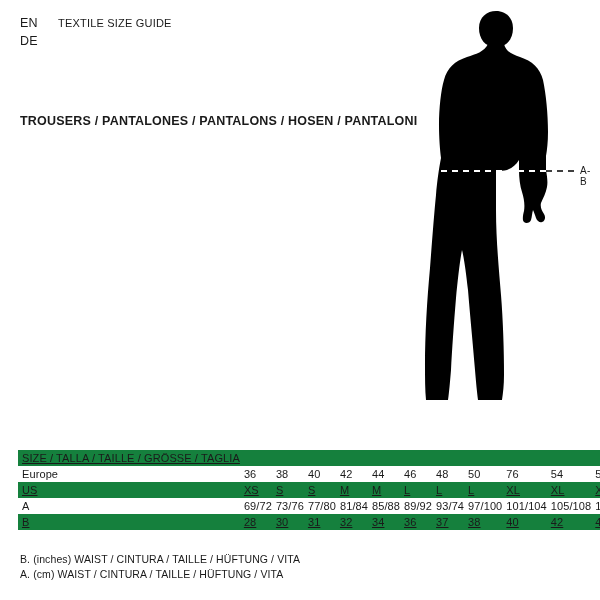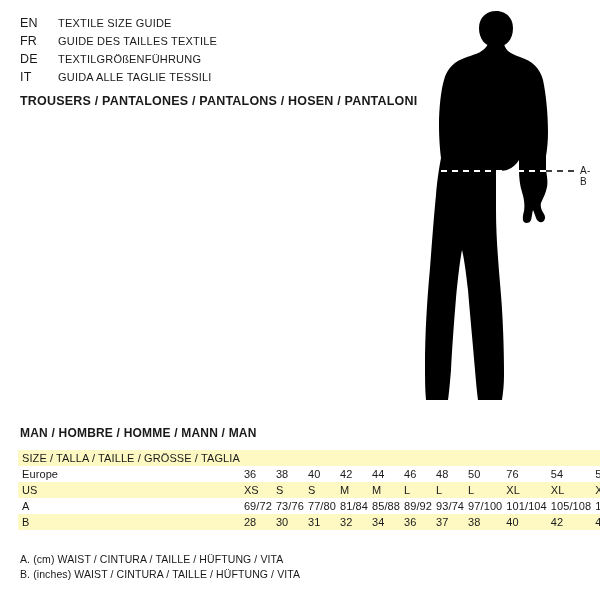--- a/index.html
+++ b/index.html
@@ -40,21 +40,21 @@
     letter-spacing: .2px;
   }
   .lang-text {
     font-size: 11px;
     letter-spacing: .2px;
   }
 
   .section-title {
     position: absolute;
     left: 20px;
-    top: 94px;
+    top: 114px;
     font-size: 12.5px;
     font-weight: bold;
     letter-spacing: .2px;
   }
 
   
   .figure-wrap {
     position: absolute;
     left: 420px;
     top: 10px;
@@ -89,21 +89,22 @@
     border-collapse: collapse;
     font-size: 11px;
   }
   table.size-table td {
     padding: 2px 0 2px 4px;
     text-align: left;
     white-space: nowrap;
     letter-spacing: .1px;
   }
   table.size-table tr.shaded td {
-    background: #fef9c3;
+    background: #15803d;
+    text-decoration: underline;
   }
   table.size-table td.label-col {
     width: 88px;
   }
   table.size-table td.c {
     width: 43px;
   }
 
   
   .footnotes {
@@ -120,30 +121,21 @@
 <body>
 
 <div class="page">
 
   <div class="lang-block">
     <div class="lang-row">
       <span class="lang-code">EN</span>
       <span class="lang-text">TEXTILE SIZE GUIDE</span>
     </div>
     <div class="lang-row">
-      <span class="lang-code">FR</span>
-      <span class="lang-text">GUIDE DES TAILLES TEXTILE</span>
-    </div>
-    <div class="lang-row">
       <span class="lang-code">DE</span>
-      <span class="lang-text">TEXTILGRÖßENFÜHRUNG</span>
-    </div>
-    <div class="lang-row">
-      <span class="lang-code">IT</span>
-      <span class="lang-text">GUIDA ALLE TAGLIE TESSILI</span>
     </div>
   </div>
 
   <div class="section-title">TROUSERS / PANTALONES / PANTALONS / HOSEN / PANTALONI</div>
 
   <div class="figure-wrap">
     <svg class="figure-svg" width="175" height="400" viewBox="0 0 175 400">
 
       <path fill="#000000" d="M59,18 C59,7 67,1 76,1 C85,1 93,7 93,18 C93,29 87,37 76,37 C65,37 59,29 59,18 Z"></path>
 
@@ -191,21 +183,20 @@
         C56,44 64,42 68,34 Z"></path>
     </svg>
 
     <svg style="position:absolute;left:0;top:0;" width="175" height="400">
       <line x1="21" y1="161" x2="157" y2="161" stroke="#ffffff" stroke-width="2" stroke-dasharray="6,5"></line>
       <line x1="126" y1="161" x2="157" y2="161" stroke="#000000" stroke-width="1.4" stroke-dasharray="6,5"></line>
     </svg>
     <span class="ab-label">A-B</span>
   </div>
 
-  <div class="man-title">MAN / HOMBRE / HOMME / MANN / MAN</div>
 
   <table class="size-table">
     <tbody>
       <tr class="shaded">
         <td class="label-col">SIZE / TALLA / TAILLE / GRÖSSE / TAGLIA</td>
         <td class="c"></td>
         <td class="c"></td>
         <td class="c"></td>
         <td class="c"></td>
         <td class="c"></td>
@@ -269,17 +260,17 @@
         <td class="c">37</td>
         <td class="c">38</td>
         <td class="c">40</td>
         <td class="c">42</td>
         <td class="c">44</td>
       </tr>
     </tbody>
   </table>
 
   <div class="footnotes">
+    <div>B. (inches) WAIST / CINTURA / TAILLE / HÜFTUNG / VITA</div>
     <div>A. (cm) WAIST / CINTURA / TAILLE / HÜFTUNG / VITA</div>
-    <div>B. (inches) WAIST / CINTURA / TAILLE / HÜFTUNG / VITA</div>
   </div>
 
 </div>
 
 </body></html>

